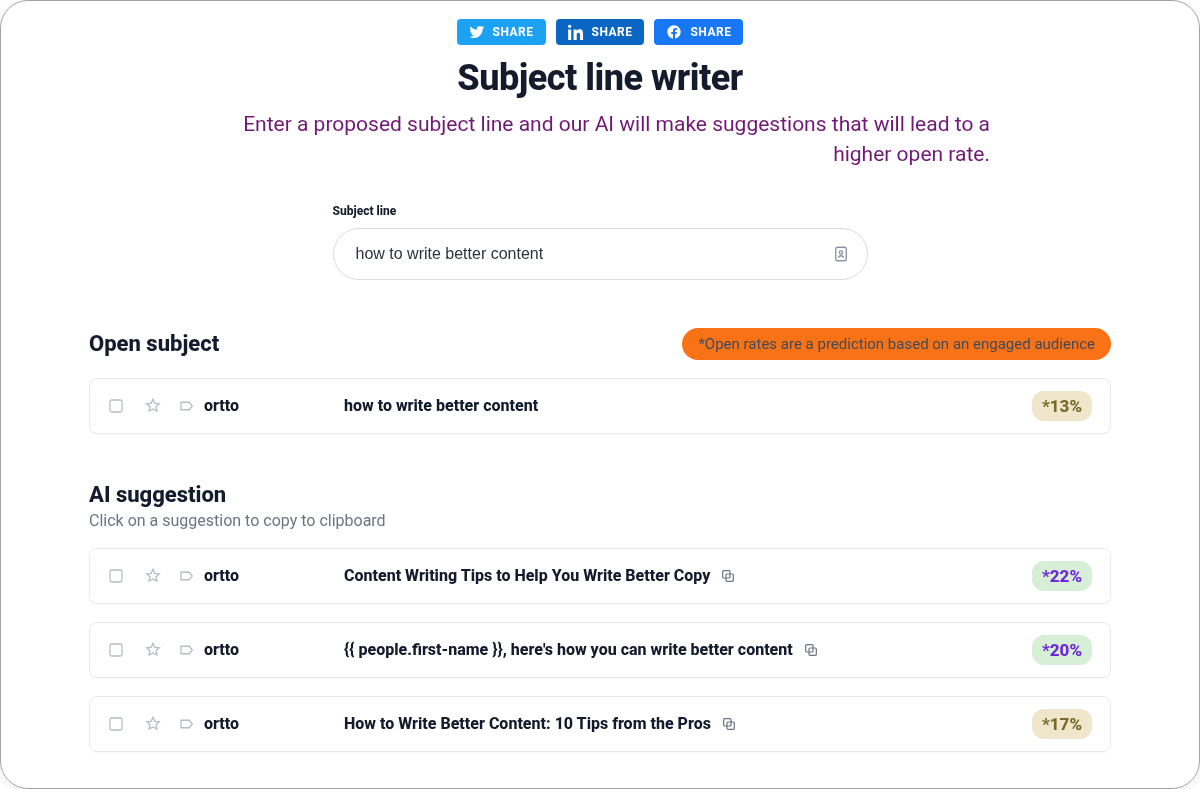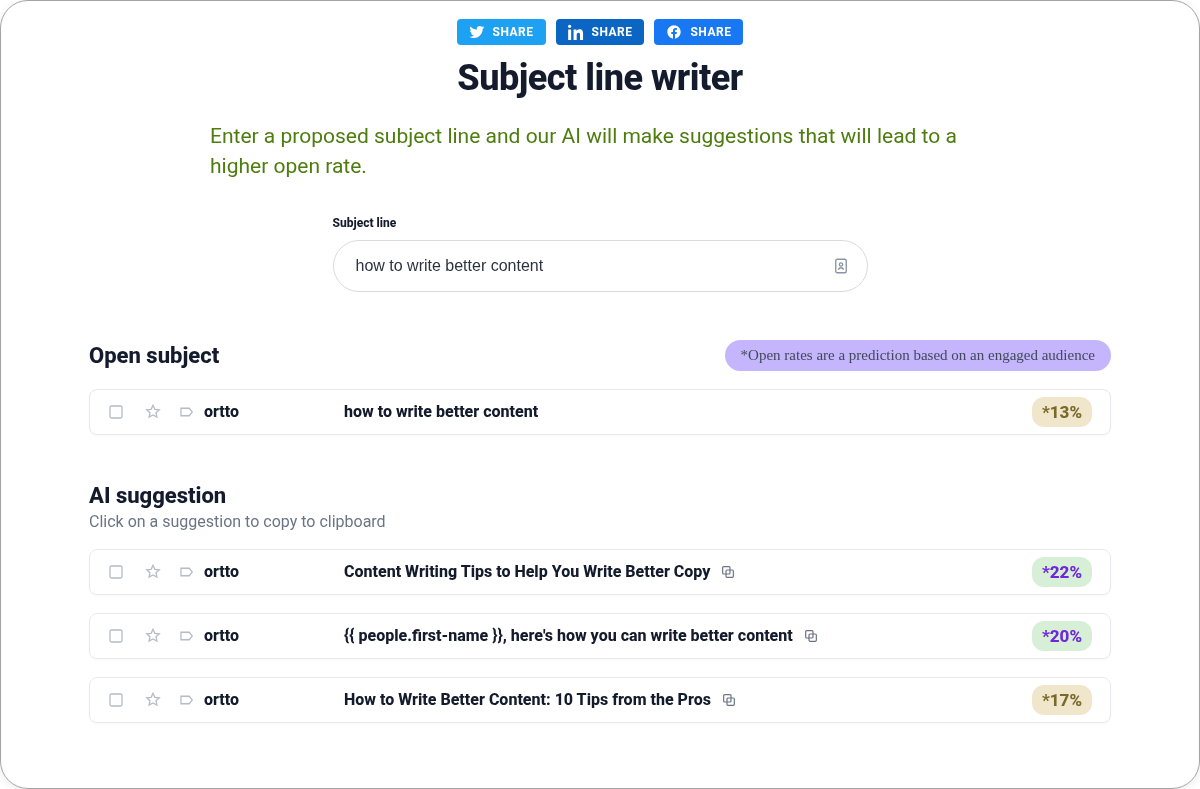--- a/index.html
+++ b/index.html
@@ -46,25 +46,25 @@
 
   .title {
     text-align: center;
     font-size: 36px;
     font-weight: 800;
     color: #131B2C;
     margin-top: 6px;
     letter-spacing: -0.5px;
   }
   .subtitle {
-    text-align: left;
+    text-align: right;
     font-size: 21px;
-    color: #4d7c0f;
+    color: #701a75;
     max-width: 780px;
-    margin: 22px auto 0;
+    margin: 10px auto 0;
     line-height: 1.45;
   }
 
   .input-block {
     width: 535px;
     margin: 34px auto 0;
   }
   .input-label {
     font-size: 12px;
     font-weight: 800;
@@ -101,38 +101,37 @@
     align-items: center;
     justify-content: space-between;
     margin-top: 48px;
   }
   .section-title {
     font-size: 22px;
     font-weight: 800;
     color: #131B2C;
   }
   .note-pill {
-    background: #c4b5fd;
+    background: #f97316;
     color: #404a59;
     font-size: 15px;
     padding: 7px 16px;
     border-radius: 18px;
-    font-family: Liberation Serif, serif;
   }
   .section-sub {
     color: #6b7585;
     font-size: 16px;
     margin-top: 4px;
   }
 
   .row-card {
     margin-top: 18px;
     border: 1px solid #e6e9ed;
     border-radius: 8px;
-    height: 46px;
+    height: 56px;
     display: grid;
     grid-template-columns: 40px 34px 34px 140px 1fr 90px;
     align-items: center;
     padding: 0 18px 0 6px;
     box-shadow: 0 1px 2px rgba(16,24,40,0.03);
     cursor: default;
   }
   .row-card.clickable { cursor: pointer; }
   .row-card + .row-card { margin-top: 18px; }
   .cell-icon {

